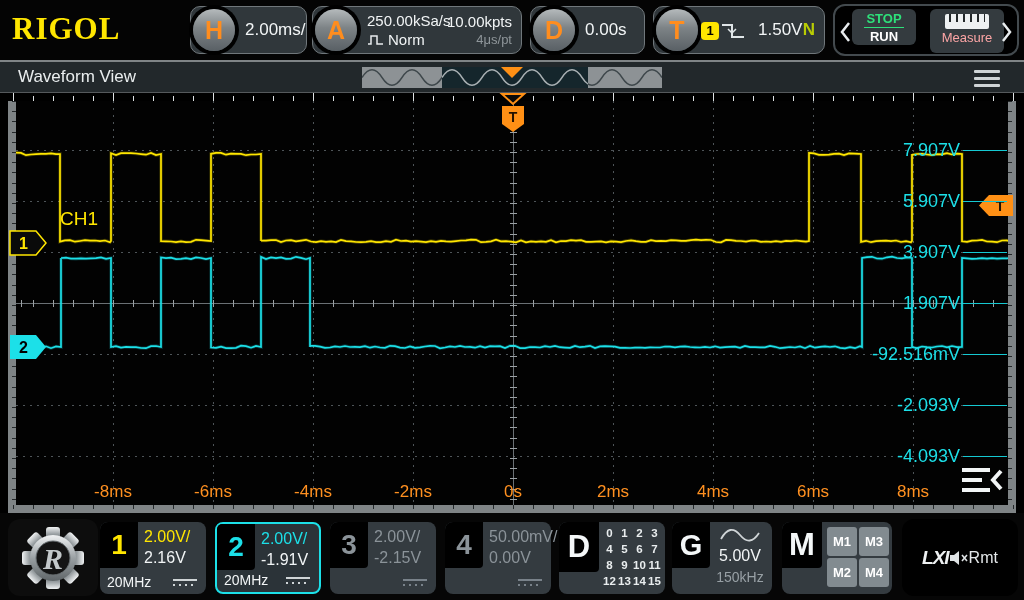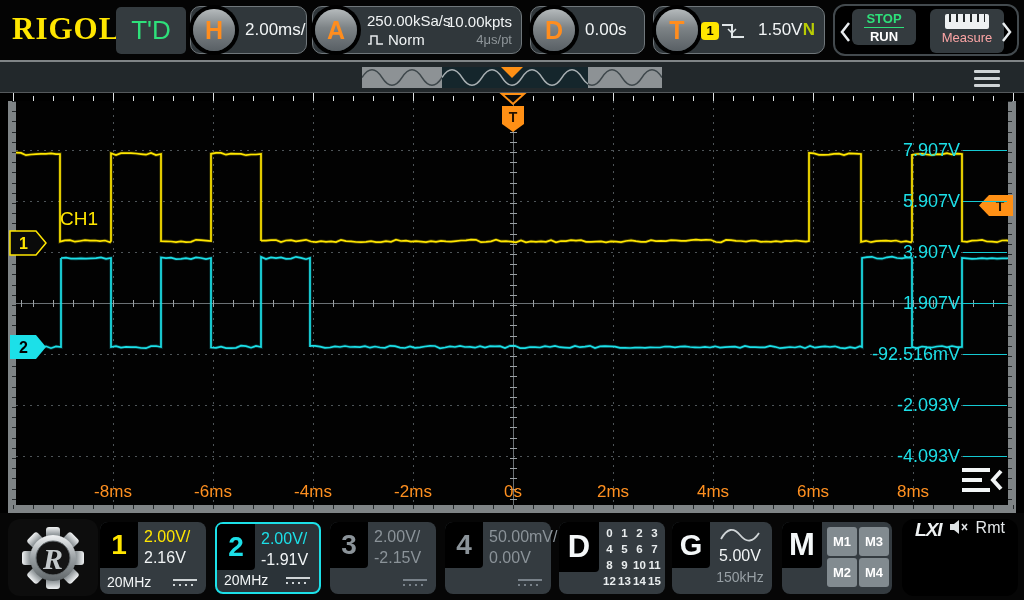--- a/index.html
+++ b/index.html
@@ -112,32 +112,31 @@
   #dgrid{position:absolute;left:43px;top:3px;width:62px;}
   #dgrid .drow{display:flex;height:16px;}
   #dgrid span{width:15px;text-align:center;font-size:11.5px;font-weight:bold;color:#e9edee;line-height:16px;}
   #gcard .sine{position:absolute;left:46px;top:5px;}
   #gcard .gv1{position:absolute;left:40px;top:25px;width:56px;text-align:center;font-size:16px;color:#f2f5f6;}
   #gcard .gv2{position:absolute;left:38px;top:47px;width:60px;text-align:center;font-size:14px;color:#98a0a5;}
   #mgrid{position:absolute;left:45px;top:5px;display:grid;grid-template-columns:30px 30px;gap:2px;}
   #mgrid div{height:29px;background:#828b90;border-radius:3px;color:#fff;font-size:13px;font-weight:bold;
              text-align:center;line-height:29px;cursor:pointer;}
   #lxipanel{position:absolute;left:902px;top:6px;width:116px;height:77px;background:#000;border-radius:12px;
-            display:flex;align-items:flex-start;justify-content:center;gap:7px;}
+            display:flex;align-items:center;justify-content:center;}
   .lxi{font-size:19px;font-weight:900;font-style:italic;color:#eef1f2;letter-spacing:-1px;}
   .rmt{font-size:16px;color:#e4e8ea;}
 </style>
 </head>
 <body>
 
 <div id="screen">
 
   <div id="topbar">
     <div class="rigol-logo">RIGOL</div>
-    <div class="td-box">T'D</div>
 
     <div class="pill" style="left:190px;width:117px;">
       <div class="pkey">H</div>
       <div class="pval">2.00ms/</div>
     </div>
 
     <div class="pill" style="left:312px;width:210px;">
       <div class="pkey">A</div>
       <div class="a1">250.00kSa/s</div>
       <div class="a2">
@@ -180,20 +179,21 @@
           </div>
         <div class="mlabel">Measure</div>
       </div>
       <svg class="navchev" style="right:4px;" width="12" height="24" viewBox="0 0 12 24">
         <polyline points="2,3 9,12 2,21" fill="none" stroke="#e8ecee" stroke-width="2.5"></polyline>
       </svg>
     </div>
   </div>
 
   <div id="titlebar">
+    <div class="wv-title">Waveform View</div>
     <div id="preview">
       <svg width="300" height="21" viewBox="0 0 300 21">
         <path d="M0,10.5 Q10,-5 20,10.5 T40,10.5 T60,10.5 T80,10.5 T100,10.5 T120,10.5 T140,10.5 T160,10.5 T180,10.5 T200,10.5 T220,10.5 T240,10.5 T260,10.5 T280,10.5 T300,10.5" fill="none" stroke="#3e474b" stroke-width="1.4"></path>
       </svg>
       <div class="pvdark">
         <svg width="300" height="21" viewBox="0 0 300 21">
           <path d="M0,10.5 Q10,-5 20,10.5 T40,10.5 T60,10.5 T80,10.5 T100,10.5 T120,10.5 T140,10.5 T160,10.5 T180,10.5 T200,10.5 T220,10.5 T240,10.5 T260,10.5 T280,10.5 T300,10.5" fill="none" stroke="#a9b0b3" stroke-width="1.4"></path>
         </svg>
       </div>
       <div class="pvtri"></div>

